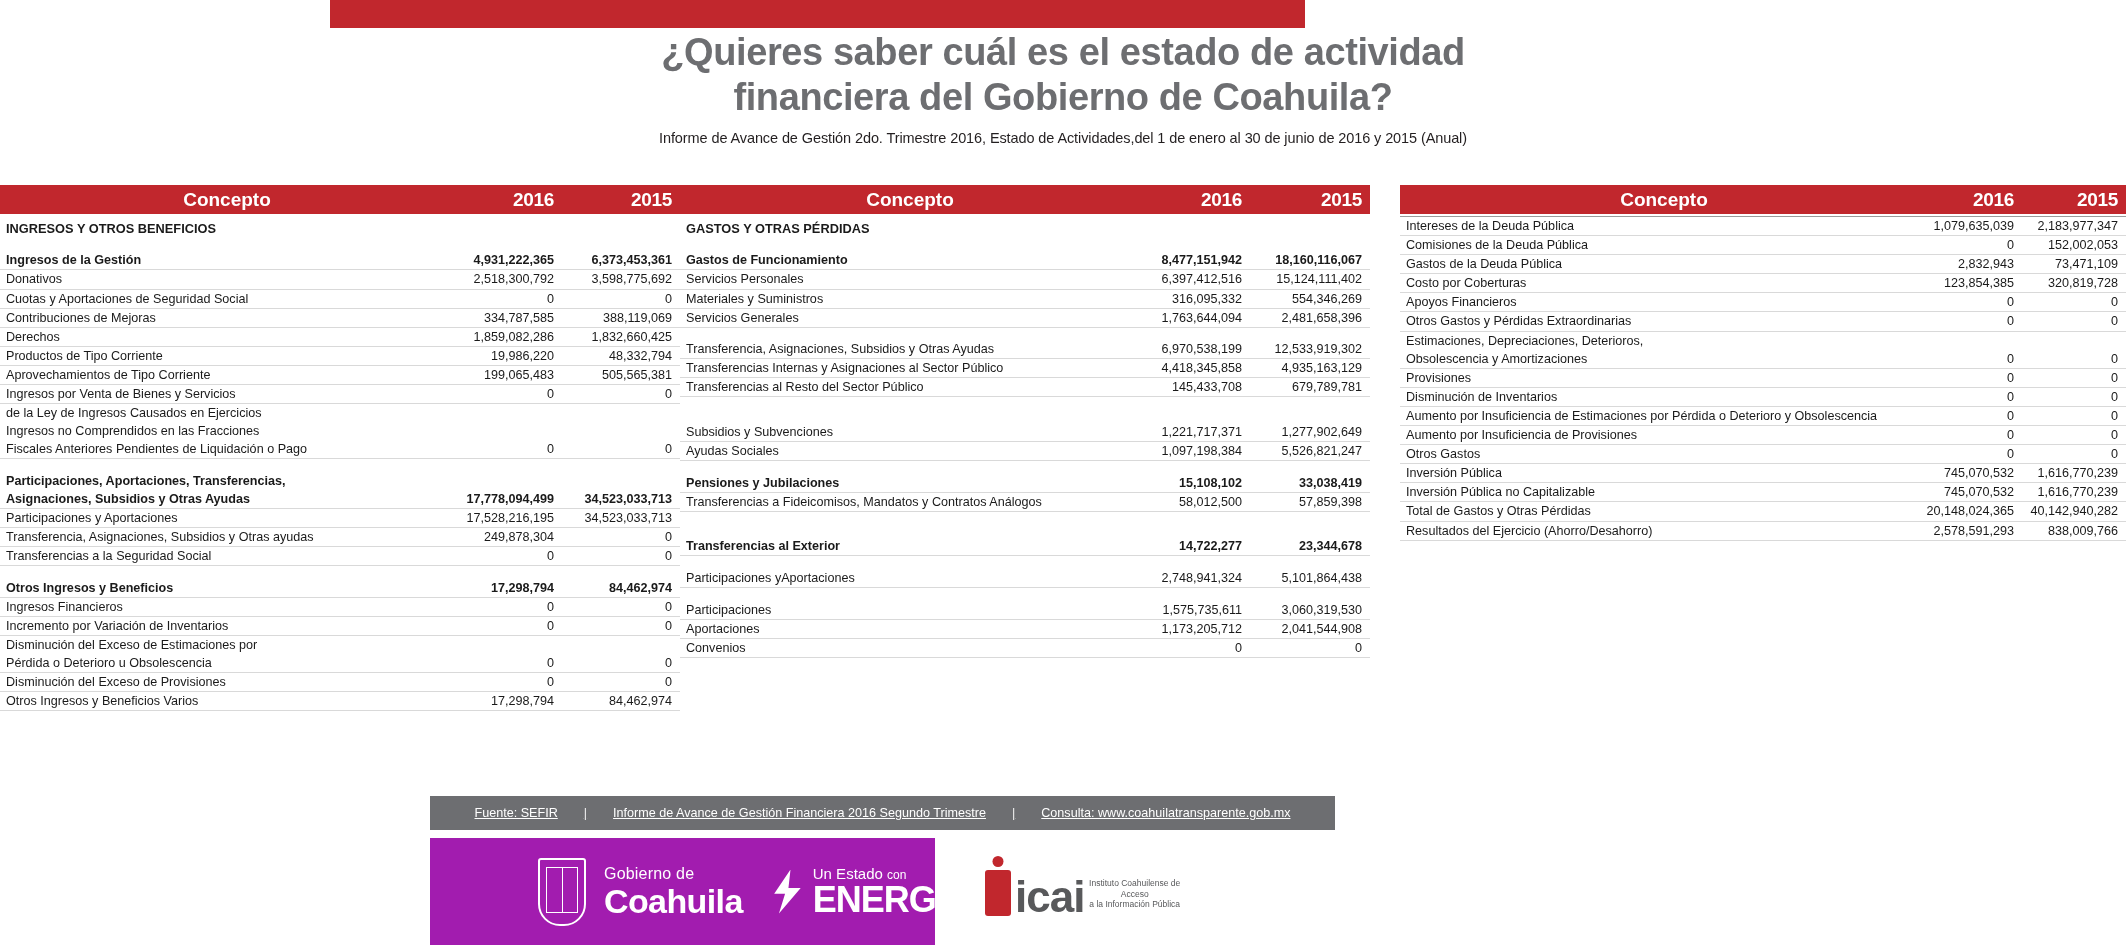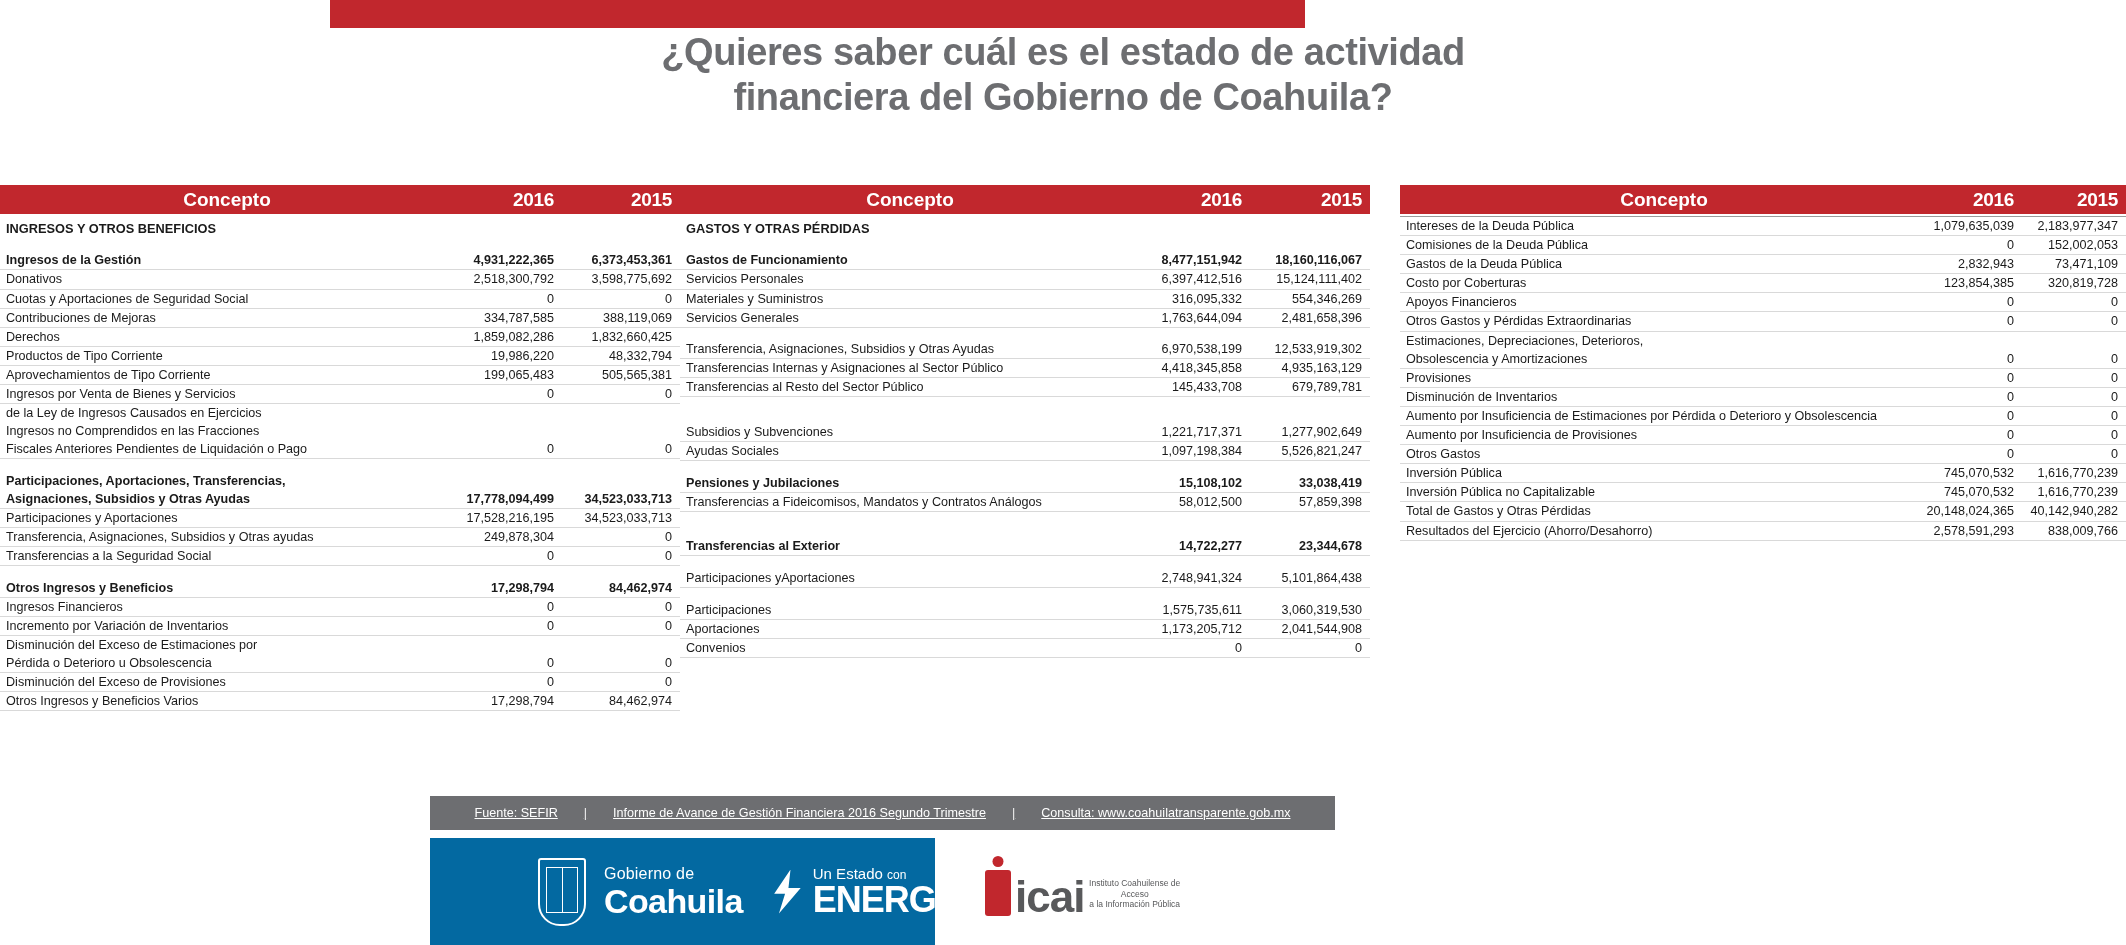--- a/index.html
+++ b/index.html
@@ -76,21 +76,21 @@
     background: #6d6e71; color: #ffffff;
     display: flex; align-items: center; justify-content: center;
     font-size: 12.6px; gap: 0px; text-decoration: underline;
   }
   .footer-bar .seg { padding: 0 26px; }
   .footer-bar .sep { opacity: .9; }
 
   
   .brand-band {
     position: absolute; left: 430px; top: 838px; width: 505px; height: 107px;
-    background: #0369a1;
+    background: #a21caf;
   }
   .brand-inner {
     position: absolute; left: 0; top: 0; width: 100%; height: 100%;
     display: flex; align-items: center; padding-left: 108px; gap: 18px;
   }
   .shield {
     width: 48px; height: 68px; border: 2px solid #fff; border-radius: 3px 3px 22px 22px;
     position: relative; flex: 0 0 auto; background: transparent;
   }
   .shield:before {
@@ -136,20 +136,21 @@
 
 <div class="page">
 
   <div class="top-bar"></div>
 
   <div class="title-block">
     <div class="main-title">
       <div>¿Quieres saber cuál es el estado de actividad</div>
       <div>financiera del Gobierno de Coahuila?</div>
     </div>
+    <div class="sub-title">Informe de Avance de Gestión 2do. Trimestre 2016, Estado de Actividades,del 1 de enero al 30 de junio de 2016 y 2015 (Anual)</div>
   </div>
 
   <div class="tables">
 
     <div class="tbl tbl-left">
       <div class="hdr">
         <div class="h-concept">Concepto</div>
         <div class="h-y">2016</div>
         <div class="h-y">2015</div>
       </div>

